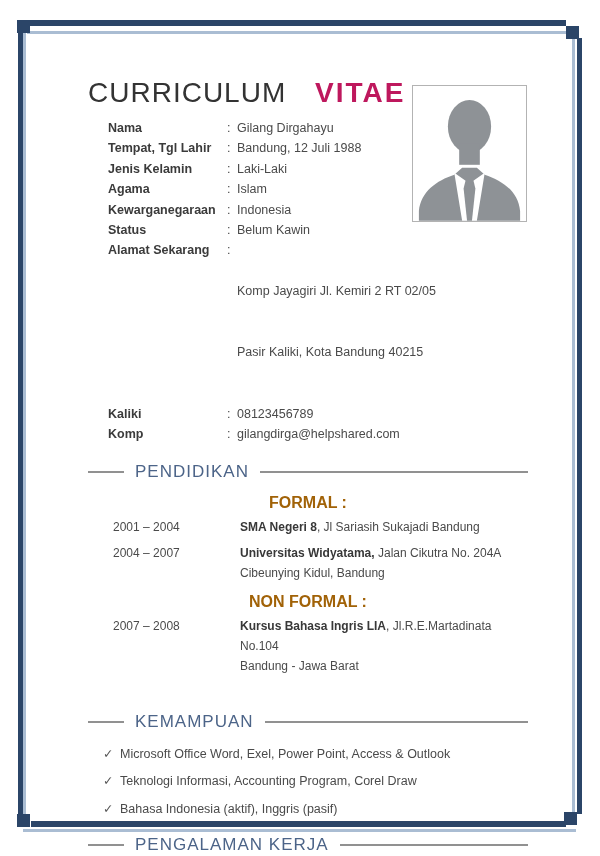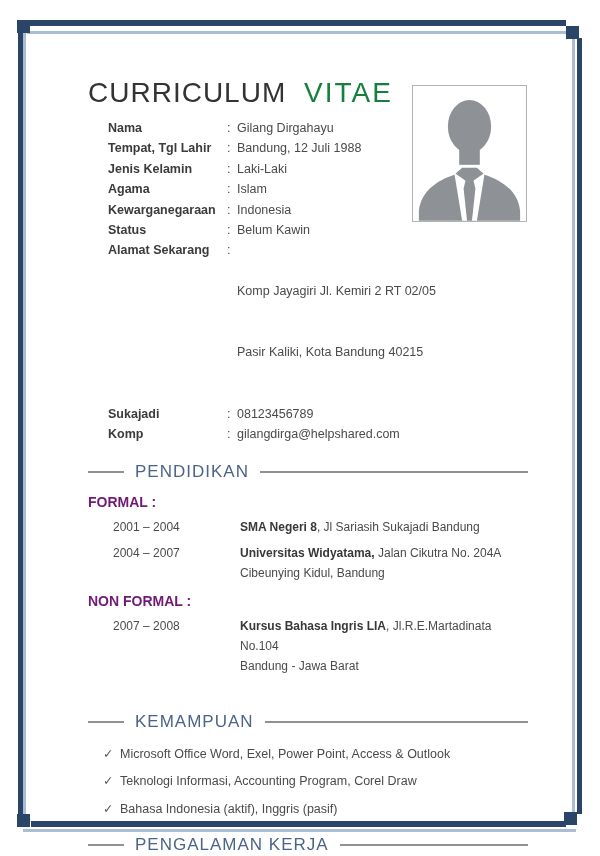--- a/index.html
+++ b/index.html
@@ -32,36 +32,36 @@
     position:absolute; left:412px; top:85px; width:115px; height:137px;
     background:#ffffff; border:1px solid #b3b3b3;
   }
   .photo svg { display:block; width:100%; height:100%; }
 
   
   .content { position:absolute; left:88px; top:78px; width:440px; }
 
   .title { font-size:28px; line-height:30px; letter-spacing:1px; margin-bottom:10px; white-space:nowrap; }
   .title .t1 { color:#333333; font-weight:400; }
-  .title .t2 { color:#15803d; font-weight:400; letter-spacing:2px; margin-left:9px; }
+  .title .t2 { color:#be185d; font-weight:700; letter-spacing:2px; margin-left:20px; }
 
   .info { margin-left:20px; font-size:12.5px; }
   .info-row { display:flex; line-height:20.4px; align-items:flex-start; }
   .info-label { flex:0 0 119px; font-weight:700; color:#3b3b3b; }
   .info-colon { flex:0 0 10px; color:#4a4a4a; }
   .info-value { color:#4a4a4a; white-space:pre-wrap; }
 
   .section-heading {
     display:flex; align-items:center; margin-top:17px;
     font-size:17px; line-height:20px; letter-spacing:1px; color:#4c6488; font-weight:400;text-align:center;
   }
   .section-heading .dash { width:36px; border-top:2px solid #919191; margin-right:11px; }
   .section-heading .line { flex:1; border-top:2px solid #919191; margin-left:11px; }
 
-  .group-label { margin-top:12px; font-size:14px; line-height:17px; font-weight:700; color:#701a75; }
+  .group-label { margin-top:12px; font-size:16px; line-height:17px; font-weight:700; color:#a16207;text-align:center; }
 
   .tbl-row { display:flex; margin:6px 0 0 25px; font-size:12px; line-height:20px; }
   .tbl-period { flex:0 0 127px; color:#4a4a4a; }
   .tbl-desc { flex:1; color:#4a4a4a; }
   .tbl-desc b { color:#383838; }
   .tbl-desc .rest { white-space:pre-wrap; }
   .exp-row { margin-top:9px; line-height:17px; }
   .exp-row.first { margin-top:14px; }
 
   .skills { margin:14px 0 0 15px; }
@@ -137,21 +137,21 @@
       </div>
       <div class="info-row">
         <span class="info-label">Alamat Sekarang</span>
         <span class="info-colon">:</span>
         <span class="info-value">
           <span style="display:block">Komp Jayagiri Jl. Kemiri 2 RT 02/05</span>
           <span style="display:block">Pasir Kaliki, Kota Bandung 40215</span>
         </span>
       </div>
       <div class="info-row">
-        <span class="info-label">Sukajadi</span>
+        <span class="info-label">Kaliki</span>
         <span class="info-colon">:</span>
         <span class="info-value">08123456789</span>
       </div>
       <div class="info-row">
         <span class="info-label">Komp</span>
         <span class="info-colon">:</span>
         <span class="info-value">gilangdirga@helpshared.com</span>
       </div>
     </div>
 

